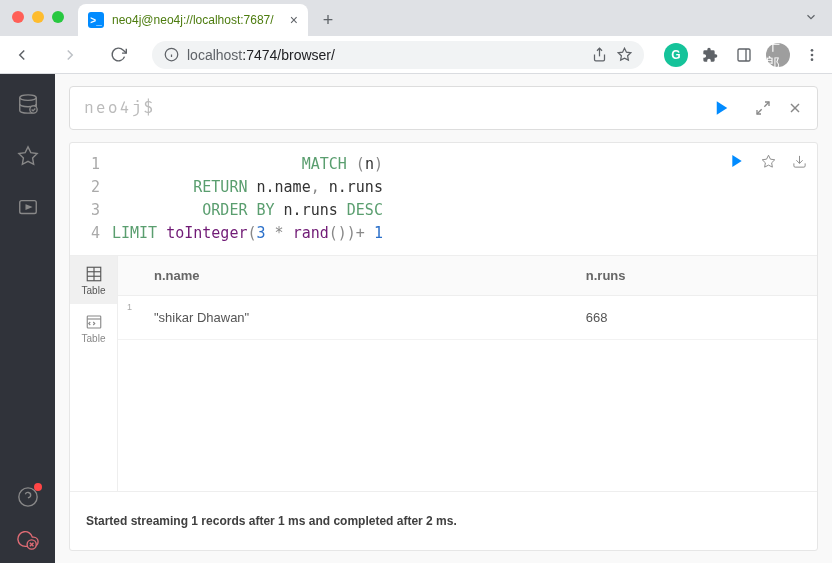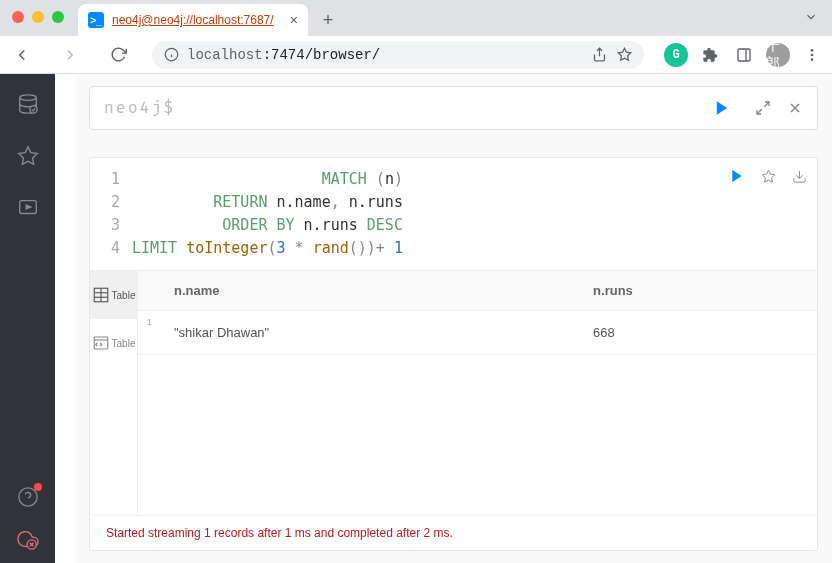--- a/index.html
+++ b/index.html
@@ -3,62 +3,62 @@
 <meta charset="utf-8">
 <style>
   * { margin: 0; padding: 0; box-sizing: border-box; }
   body { font-family: -apple-system, BlinkMacSystemFont, "Segoe UI", sans-serif; width: 832px; height: 563px; background: #fff; overflow: hidden; font-size: 13px; color: #333; }
   .chrome-top { height: 36px; background: #dfe1e5; display: flex; align-items: flex-end; padding-left: 8px; position: relative; }
   .traffic { position: absolute; left: 12px; top: 11px; display: flex; gap: 8px; }
   .dot { width: 12px; height: 12px; border-radius: 50%; }
   .dot.red { background: #ff5f57; } .dot.yellow { background: #febc2e; } .dot.green { background: #28c840; }
   .tab { margin-left: 70px; background: #fff; border-radius: 8px 8px 0 0; height: 32px; display: flex; align-items: center; padding: 0 10px; gap: 8px; min-width: 230px; }
   .tab-icon { width: 16px; height: 16px; background: #018bff; border-radius: 3px; display: flex; align-items: center; justify-content: center; color: #fff; font-size: 10px; font-weight: bold; }
-  .tab-title { font-size: 12px; color: #c2410c; flex: 1; white-space: nowrap; overflow: hidden; text-overflow: ellipsis; text-decoration: underline; }
+  .tab-title { font-size: 12px; color: #4d7c0f; flex: 1; white-space: nowrap; overflow: hidden; text-overflow: ellipsis; }
   .tab-close { color: #5f6368; cursor: pointer; font-size: 14px; }
   .newtab { width: 28px; height: 28px; display: flex; align-items: center; justify-content: center; color: #5f6368; cursor: pointer; font-size: 18px; margin-left: 6px; margin-bottom: 2px; }
   .chrome-chevron { position: absolute; right: 14px; top: 10px; color: #5f6368; }
-  .addr-row { height: 38px; background: #fff; border-bottom: 1px solid #dadce0; display: flex; align-items: center; padding: 0 8px; gap: 20px; font-family: Liberation Mono, monospace; }
+  .addr-row { height: 38px; background: #fff; border-bottom: 1px solid #dadce0; display: flex; align-items: center; padding: 0 8px; gap: 20px; }
   .nav-ic { width: 28px; height: 28px; display: flex; align-items: center; justify-content: center; color: #5f6368; border-radius: 50%; }
   .nav-ic.disabled { color: #bdc1c6; }
   .addr-bar { flex: 1; height: 28px; background: #f1f3f4; border-radius: 14px; display: flex; align-items: center; padding: 0 12px; gap: 8px; color: #5f6368; }
   .addr-url { font-size: 14px; color: #202124; }
   .addr-url .host { color: #5f6368; }
   .addr-right { margin-left: auto; display: flex; gap: 10px; color: #5f6368; }
   .ext-row { display: flex; gap: 10px; align-items: center; }
   .ext-ic { width: 24px; height: 24px; display: flex; align-items: center; justify-content: center; color: #5f6368; border-radius: 50%; }
   .grammarly { background: #15c39a; color: #fff; font-weight: bold; font-size: 12px; }
   .avatar { background: #9e9e9e; color: #fff; font-size: 14px; }
   .app { display: flex; height: calc(563px - 36px - 38px); }
   .sidebar { width: 55px; background: #30333a; display: flex; flex-direction: column; align-items: center; padding-top: 18px; gap: 28px; color: #888; position: relative; }
   .sidebar-bottom { position: absolute; bottom: 12px; display: flex; flex-direction: column; gap: 18px; align-items: center; }
   .side-ic { width: 24px; height: 24px; display: flex; align-items: center; justify-content: center; cursor: pointer; }
   .badge-dot { position: absolute; width: 8px; height: 8px; background: #ff4646; border-radius: 50%; top: -2px; right: -2px; }
   .side-ic-wrap { position: relative; }
-  .main { flex: 1; background: #f9f9f9; padding: 12px 14px; display: flex; flex-direction: column; gap: 27px; overflow: hidden; margin-left: 20px; }
+  .main { flex: 1; background: #f9f9f9; padding: 12px 14px; display: flex; flex-direction: column; gap: 12px; overflow: hidden; }
   .prompt-bar { background: #fff; border: 1px solid #ddd; border-radius: 4px; height: 44px; display: flex; align-items: center; padding: 0 14px; gap: 12px; }
   .prompt-label { font-family: "Fira Code", Menlo, monospace; color: #bbb; font-size: 16px; letter-spacing: 2px; }
   .prompt-run { color: #018bff; margin-left: auto; }
   .prompt-actions { display: flex; gap: 16px; color: #888; margin-left: 12px; }
   .result-frame { background: #fff; border: 1px solid #e6e6e6; border-radius: 3px; flex: 1; display: flex; flex-direction: column; position: relative; }
   .code-area { display: flex; padding: 10px 0; border-bottom: 1px solid #eee; position: relative; }
   .gutter { width: 42px; text-align: right; padding-right: 12px; color: #aaa; font-family: Menlo, monospace; font-size: 15px; line-height: 23px; }
   .code { font-family: Menlo, monospace; font-size: 15px; line-height: 23px; white-space: pre; text-align: right; }
-  .kw { color: #5a9e6f; } .fn { color: #a16207; } .num { color: #2a6fc9; } .op { color: #888; } .id { color: #333; }
+  .kw { color: #5a9e6f; } .fn { color: #701a75; } .num { color: #2a6fc9; } .op { color: #888; } .id { color: #333; }
   .code-actions { position: absolute; right: 10px; top: 10px; display: flex; gap: 16px; color: #888; align-items: center; }
   .body-row { display: flex; flex: 1; min-height: 0; }
   .view-tabs { width: 48px; border-right: 1px solid #eee; display: flex; flex-direction: column; }
-  .view-tab { height: 48px; display: flex; flex-direction: row; align-items: center; justify-content: center; gap: 2px; color: #888; cursor: pointer; font-size: 10px; }
+  .view-tab { height: 48px; display: flex; flex-direction: column; align-items: center; justify-content: center; gap: 2px; color: #888; cursor: pointer; font-size: 10px; }
   .view-tab.active { background: #f0f0f0; color: #555; }
   .table-wrap { flex: 1; overflow: auto; }
   table { width: 100%; border-collapse: collapse; }
   th { text-align: left; padding: 12px 18px; font-weight: 600; color: #666; background: #fafafa; border-bottom: 1px solid #eee; font-size: 13px; }
   td { padding: 14px 18px; border-bottom: 1px solid #f2f2f2; color: #555; font-size: 13px; }
   .row-idx { width: 18px; font-size: 9px; color: #aaa; vertical-align: top; padding: 6px 4px; text-align: right; }
-  .footer { border-top: 1px solid #eee; padding: 10px 16px; font-size: 12px; color: #b91c1c; }
+  .footer { border-top: 1px solid #eee; padding: 22px 16px; font-size: 12px; color: #404040; font-weight: bold; }
   svg { display: block; }
 </style>
 </head>
 <body>
 
 <div class="chrome-top">
   <div class="traffic">
     <div class="dot red"></div>
     <div class="dot yellow"></div>
     <div class="dot green"></div>

